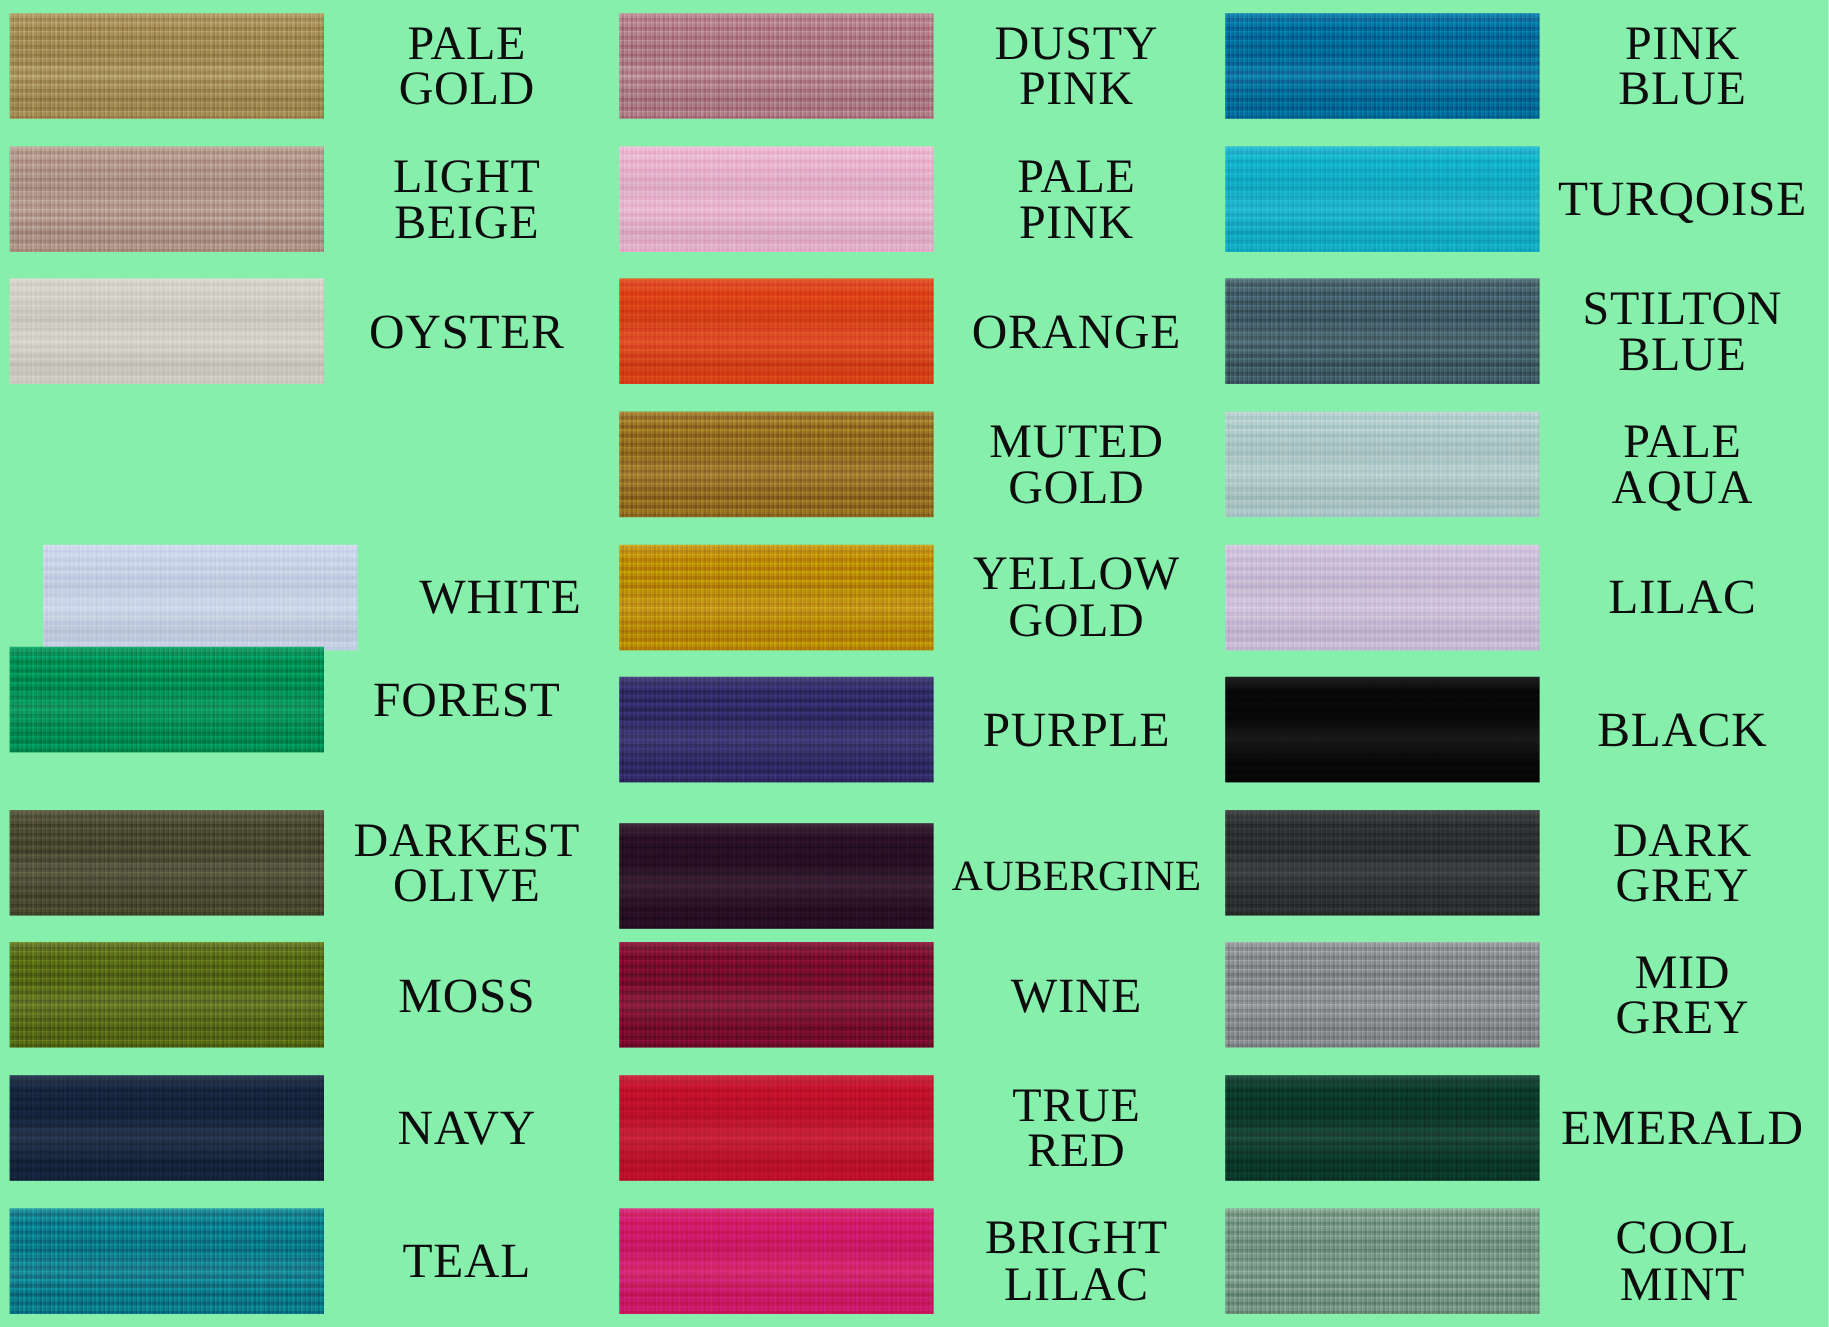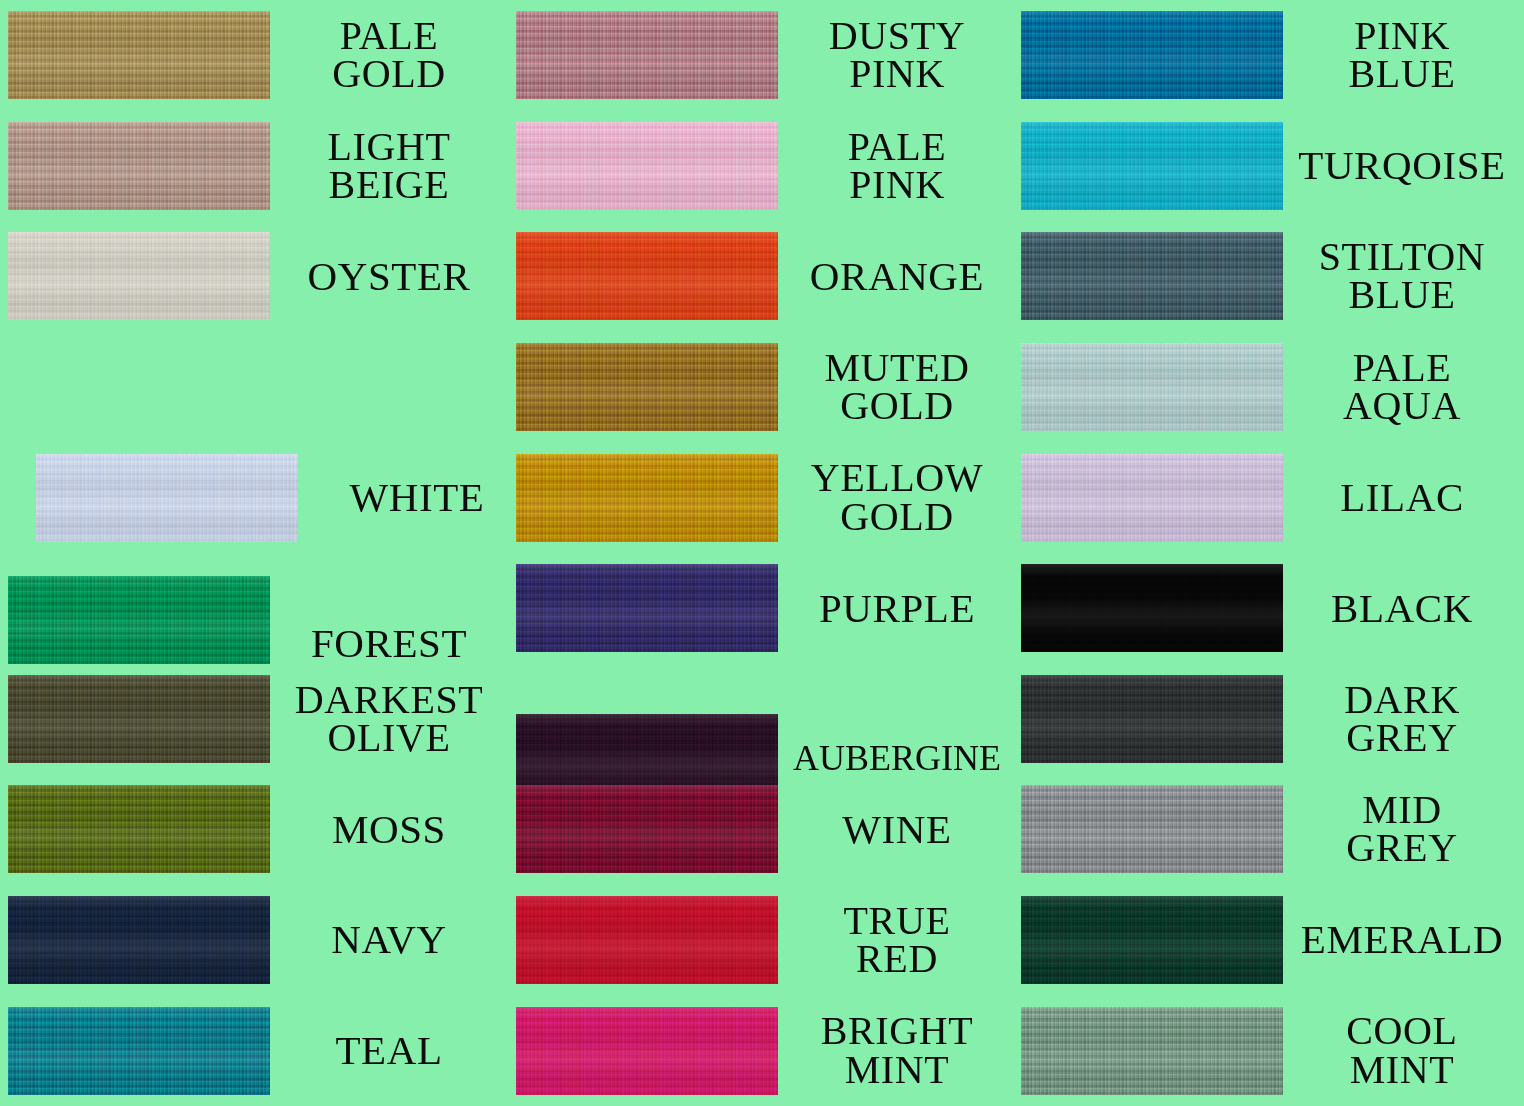--- a/index.html
+++ b/index.html
@@ -132,21 +132,21 @@
         </div>
         <div class="label">OYSTER</div>
       </div>
       <div class="row" style="top: 442.4px; padding-left: 28px;">
         <div class="swatch" style="background-color: rgb(204, 214, 234);">
           <div class="weave"></div>
           <div class="sheen"></div>
         </div>
         <div class="label">WHITE</div>
       </div>
-      <div class="row" style="top: 553px; align-items: flex-end;">
+      <div class="row" style="top: 528px;">
         <div class="swatch" style="background-color: rgb(0, 148, 87);">
           <div class="weave"></div>
           <div class="sheen"></div>
         </div>
         <div class="label">FOREST</div>
       </div>
       <div class="row" style="top: 663.6px;">
         <div class="swatch" style="background-color: rgb(77, 76, 51);">
           <div class="weave"></div>
           <div class="sheen"></div>
@@ -216,21 +216,21 @@
         <div class="label two-line">YELLOW
 GOLD</div>
       </div>
       <div class="row" style="top: 553px;">
         <div class="swatch" style="background-color: rgb(51, 44, 107);">
           <div class="weave"></div>
           <div class="sheen"></div>
         </div>
         <div class="label">PURPLE</div>
       </div>
-      <div class="row" style="top: 703px;">
+      <div class="row" style="top: 675px;">
         <div class="swatch" style="background-color: rgb(42, 16, 38);">
           <div class="weave"></div>
           <div class="sheen"></div>
         </div>
         <div class="label long">AUBERGINE</div>
       </div>
       <div class="row" style="top: 774.2px;">
         <div class="swatch" style="background-color: rgb(125, 13, 48);">
           <div class="weave"></div>
           <div class="sheen"></div>
@@ -244,21 +244,21 @@
         </div>
         <div class="label two-line">TRUE
 RED</div>
       </div>
       <div class="row" style="top: 995.4px;">
         <div class="swatch" style="background-color: rgb(211, 26, 107);">
           <div class="weave"></div>
           <div class="sheen"></div>
         </div>
         <div class="label two-line">BRIGHT
-MINT</div>
+LILAC</div>
       </div>
     </div>
   <div class="col col-2">
       <div class="row" style="top: 0px;">
         <div class="swatch" style="background-color: rgb(0, 113, 160);">
           <div class="weave"></div>
           <div class="sheen"></div>
         </div>
         <div class="label two-line">PINK
 BLUE</div>

